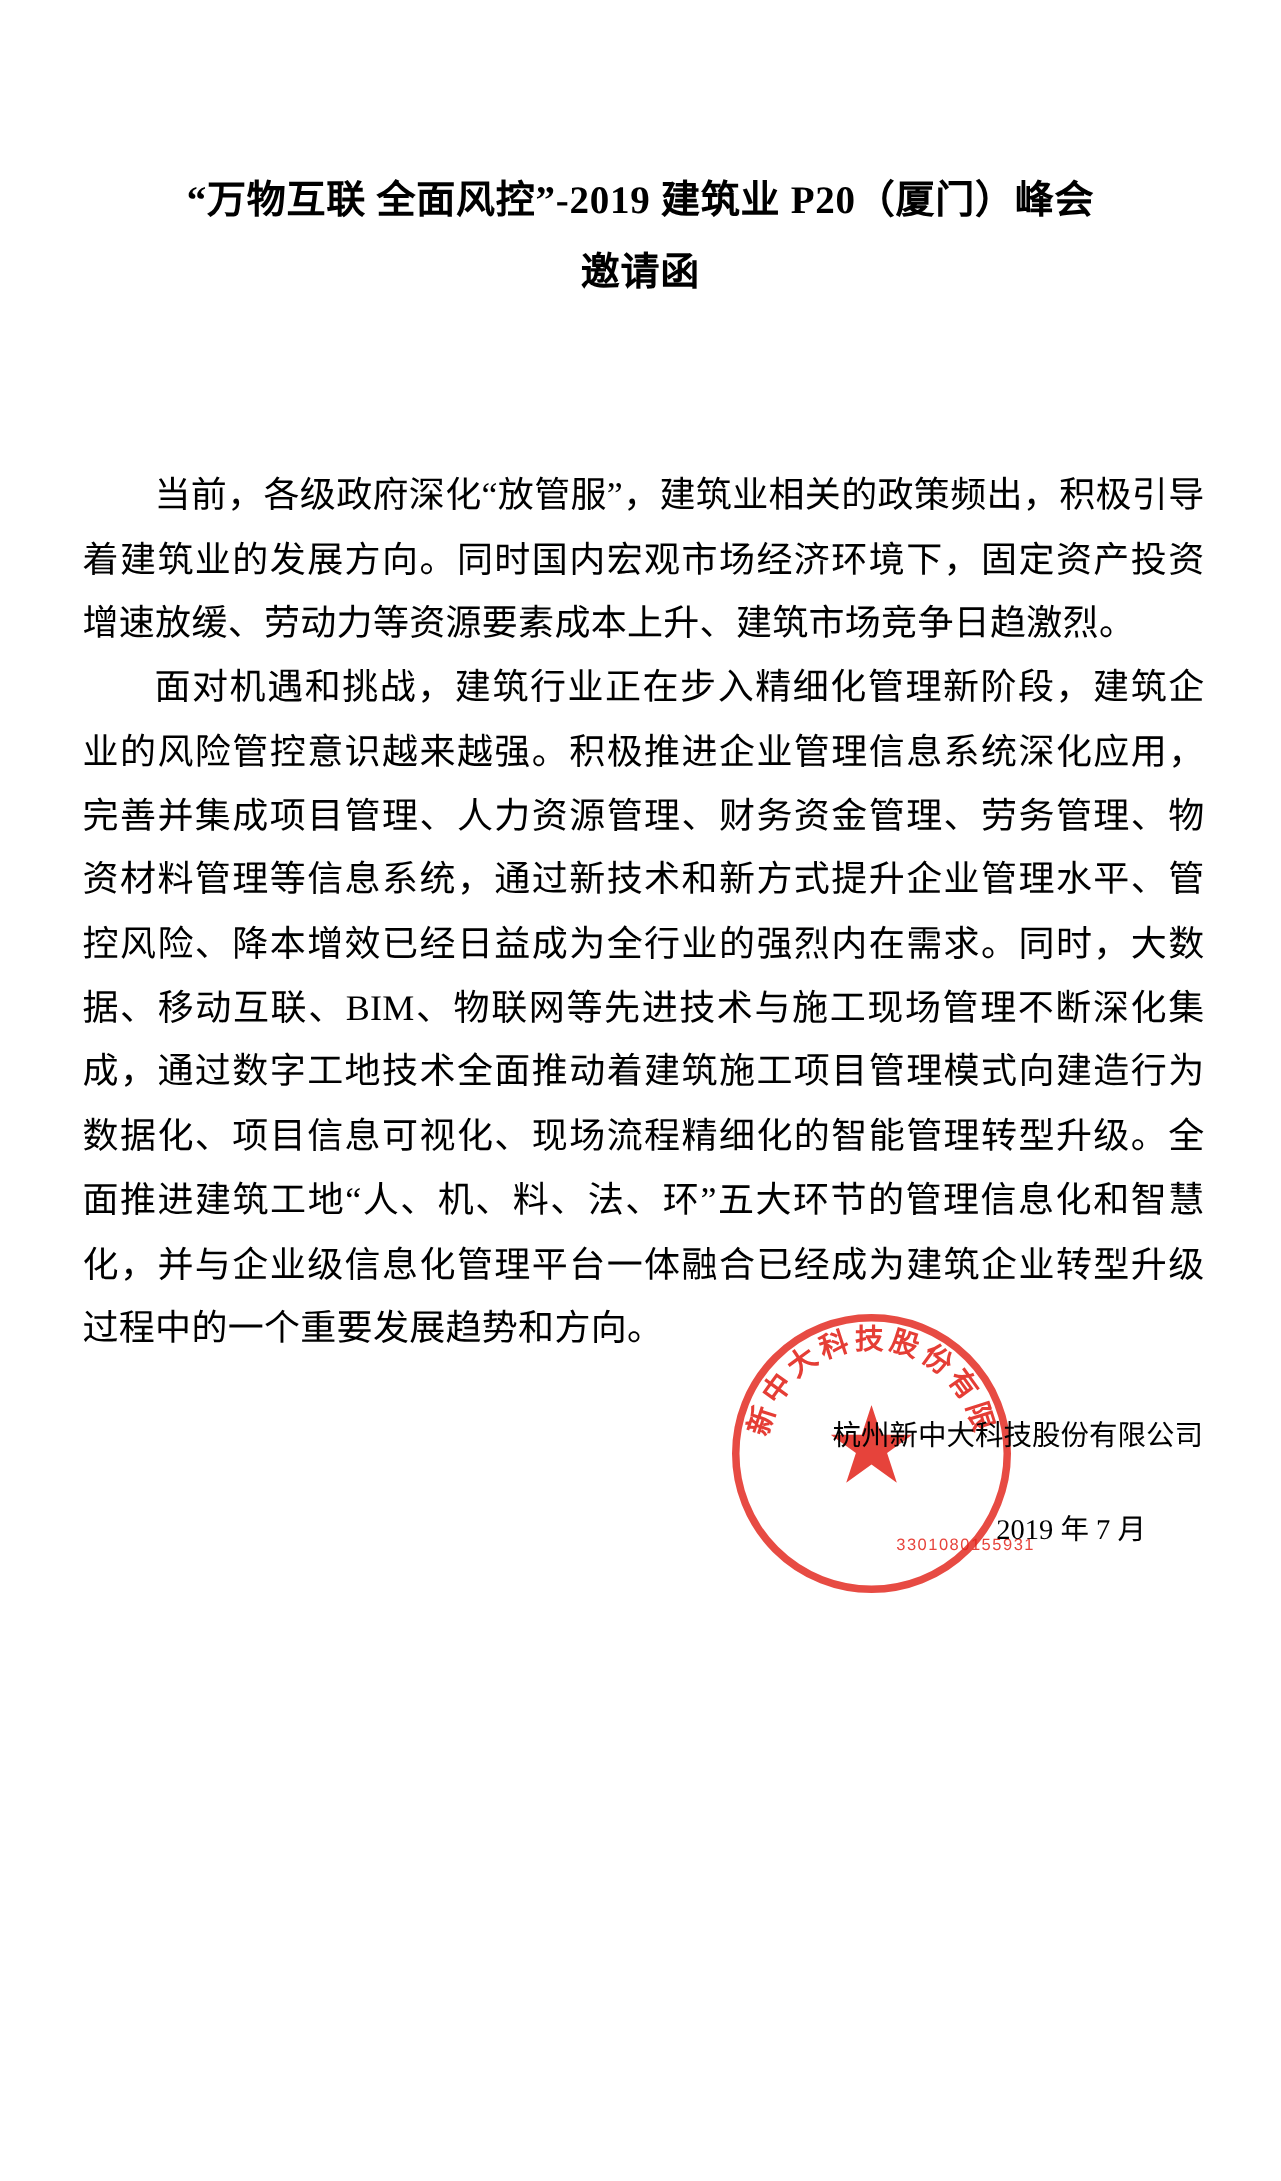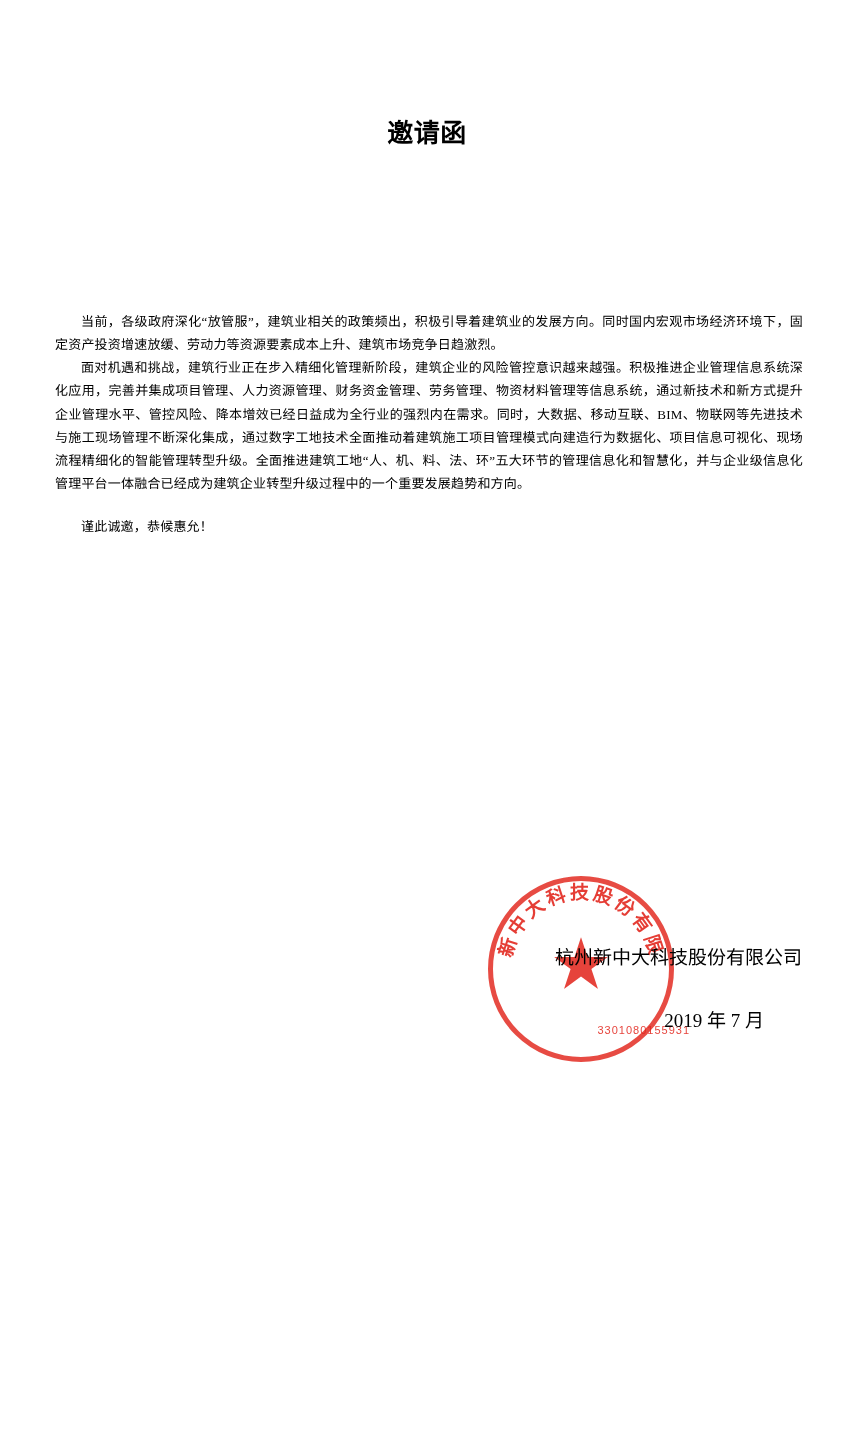--- a/index.html
+++ b/index.html
@@ -47,21 +47,21 @@
     width: 118px;
     border-bottom: 1.5px solid #000;
     vertical-align: -3px;
     margin: 0 2px;
   }
   .body-text {
     position: absolute;
     left: 55px;
     top: 310px;
     width: 748px;
-    font-size: 13px;
+    font-size: 24px;
     line-height: 1.78;
     text-align: justify;
     text-justify: inter-ideograph;
     letter-spacing: 0.2px;
   }
   .body-text p {
     margin: 0;
     text-indent: 2em;
   }
   .body-text p.gap {
@@ -136,28 +136,28 @@
     font-family: "Liberation Sans", sans-serif;
     letter-spacing: 1px;
   }
 </style>
 </head>
 <body>
 
 <div class="page">
 
   <div class="doc-title">
+    <div>“万物互联 全面风控”-2019 建筑业 P20（厦门）峰会</div>
     <div>邀请函</div>
   </div>
 
 
   <div class="body-text">
     <p>当前，各级政府深化“放管服”，建筑业相关的政策频出，积极引导着建筑业的发展方向。同时国内宏观市场经济环境下，固定资产投资增速放缓、劳动力等资源要素成本上升、建筑市场竞争日趋激烈。</p>
     <p>面对机遇和挑战，建筑行业正在步入精细化管理新阶段，建筑企业的风险管控意识越来越强。积极推进企业管理信息系统深化应用，完善并集成项目管理、人力资源管理、财务资金管理、劳务管理、物资材料管理等信息系统，通过新技术和新方式提升企业管理水平、管控风险、降本增效已经日益成为全行业的强烈内在需求。同时，大数据、移动互联、BIM、物联网等先进技术与施工现场管理不断深化集成，通过数字工地技术全面推动着建筑施工项目管理模式向建造行为数据化、项目信息可视化、现场流程精细化的智能管理转型升级。全面推进建筑工地“人、机、料、法、环”五大环节的管理信息化和智慧化，并与企业级信息化管理平台一体融合已经成为建筑企业转型升级过程中的一个重要发展趋势和方向。</p>
-    <p class="gap">谨此诚邀，恭候惠允！</p>
   </div>
 
   <div class="seal">
     <div class="ring"></div>
     <svg class="seal-arc-text" viewBox="0 0 186 186">
       <defs>
         <path id="arcTop" d="M 23,93 A 70,70 0 0 1 163,93"></path>
       </defs>
       <text text-anchor="middle">
         <textPath href="#arcTop" startOffset="50%">杭州新中大科技股份有限公司</textPath>

